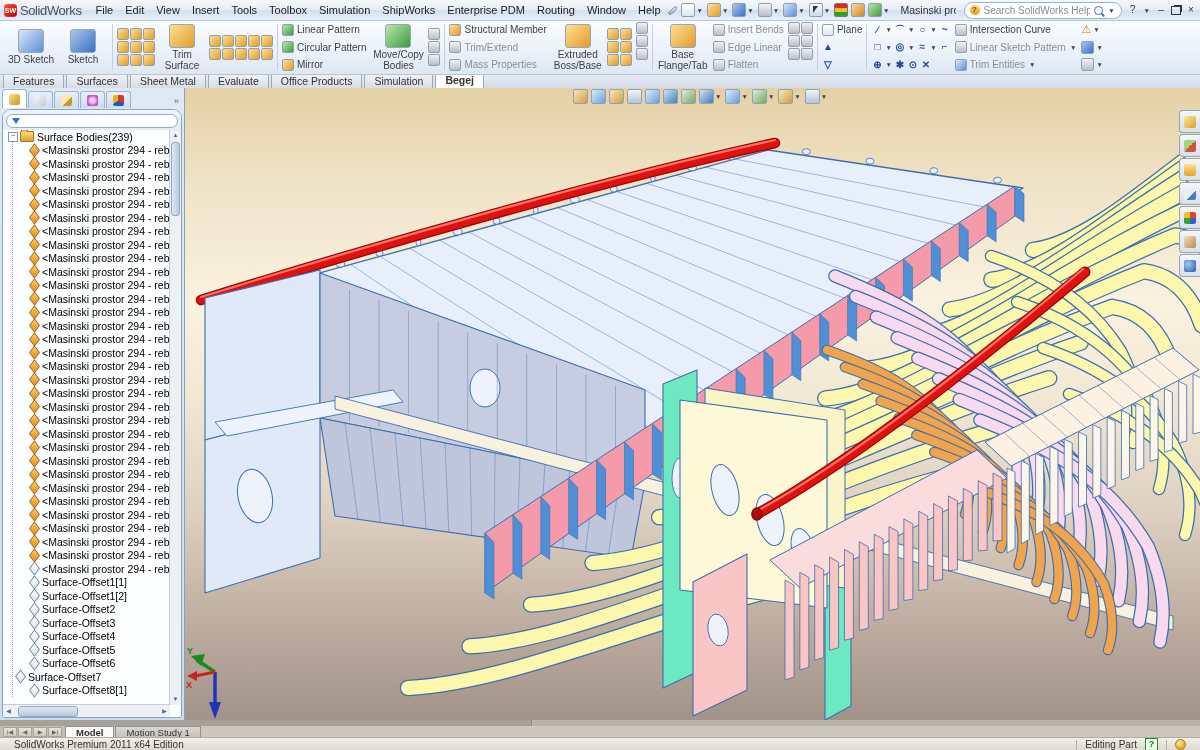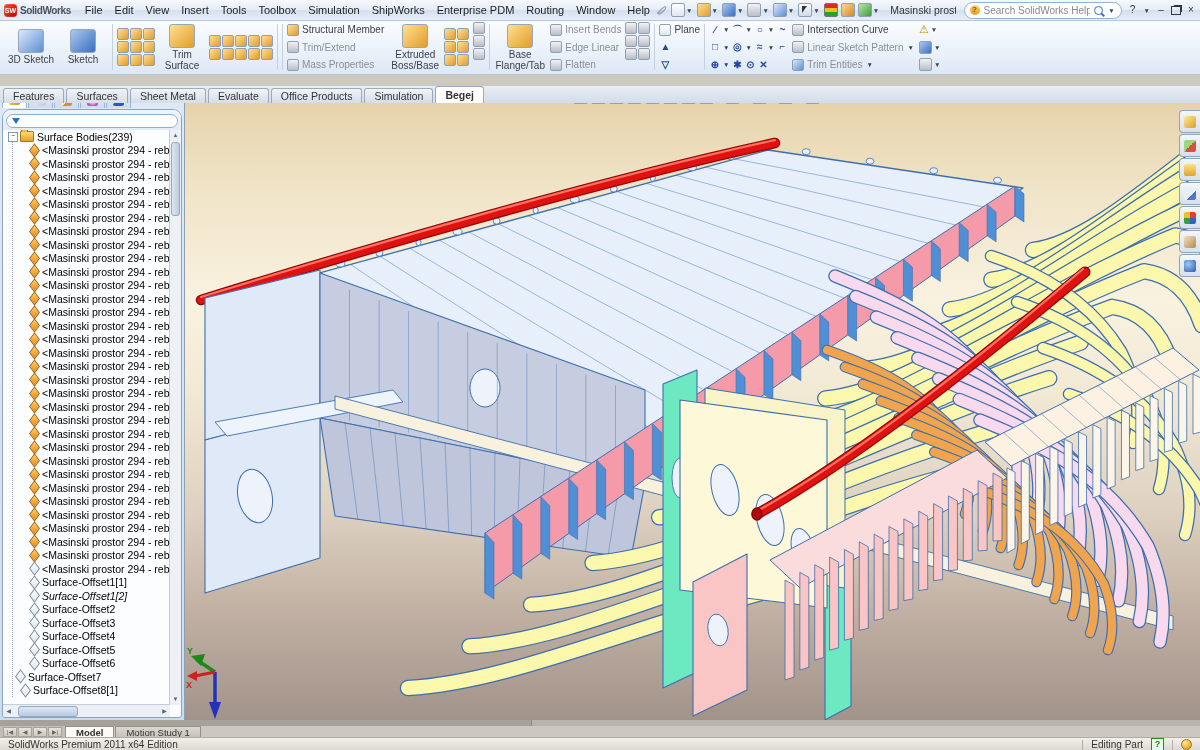--- a/index.html
+++ b/index.html
@@ -3,21 +3,21 @@
 <meta charset="utf-8">
 <style>
   html,body{margin:0;padding:0}
   body{width:1200px;height:750px;overflow:hidden;font-family:"Liberation Sans",sans-serif;font-size:11px;background:#cdc9c1;position:relative;-webkit-font-smoothing:antialiased}
   #app{position:absolute;inset:0}
 
   
   .titlebar{position:absolute;top:0;left:0;right:0;height:20px;background:linear-gradient(#f6f9fc,#e4edf7 48%,#d3e0f0 50%,#e7eff9);border-bottom:1px solid #b9c6d6;display:flex;align-items:center;padding:0 4px;z-index:60;white-space:nowrap}
   .logo{display:flex;align-items:center;gap:3px;margin-right:8px}
   .logo-mark{width:13px;height:13px;background:linear-gradient(135deg,#ff5030,#b80000);border-radius:3px;color:#fff;font-size:7px;font-weight:bold;display:flex;align-items:center;justify-content:center;box-shadow:inset 0 0 1px #fff}
-  .logo-text{font-weight:bold;font-size:10px;color:#4c515a;letter-spacing:-.4px}
+  .logo-text{font-weight:normal;font-size:13px;color:#4c515a;letter-spacing:-.4px}
   .menu{display:flex}
   .menu-item{padding:2px 6px;color:#1d1d1d;border-radius:2px}
   .pin{width:9px;height:9px;border:1px solid #8a96a6;border-radius:50% 50% 50% 0;background:linear-gradient(#eef,#aab);margin:0 4px;transform:rotate(45deg)}
   .tb{display:flex;align-items:center;margin-left:2px}
   .tbtn{display:flex;align-items:center;padding:1px;border-radius:2px;margin-right:1px}
   .ic{width:13px;height:13px;border:1px solid #90a0b2;border-radius:2px;display:inline-block;box-sizing:border-box}
   .c-white{background:linear-gradient(#ffffff,#dfe6ef)}
   .c-gold{background:linear-gradient(135deg,#ffe092,#e29c2a)}
   .c-blue{background:linear-gradient(135deg,#aac8f0,#3a6fc0)}
   .c-gray{background:linear-gradient(#f2f2f4,#b9bec6)}
@@ -49,21 +49,21 @@
   .srow .ic{width:12px;height:12px}
   .srow.dim{color:#8a8f96}
   .igrid{display:grid;gap:1px;align-content:center}
   .igrid .ic{width:12px;height:12px}
   .sk{color:#23479c;font-size:10px;width:12px;height:12px;line-height:12px;text-align:center;font-weight:bold}
   .skrow{display:flex;align-items:center;gap:1px;height:15px}
   .warn{color:#c08a00;font-size:11px}
   .ds-mark{position:absolute;right:10px;top:24px;font-size:34px;font-style:italic;font-family:"Liberation Serif",serif;color:#ccd5e0;z-index:1;user-select:none}
 
   
-  .cmdtabs{position:absolute;top:86px;left:0;right:0;height:17px;background:linear-gradient(#e9eef5,#d2dce8);display:flex;align-items:flex-end;padding-left:3px;z-index:50}
+  .cmdtabs{position:absolute;top:71px;left:0;right:0;height:17px;background:linear-gradient(#e9eef5,#d2dce8);display:flex;align-items:flex-end;padding-left:3px;z-index:50}
   .ctab{height:14px;line-height:14px;padding:0 9px;background:linear-gradient(#f1f4f8,#d6dde6);border:1px solid #9aabbe;border-bottom:none;border-radius:3px 3px 0 0;margin-right:2px;color:#333;font-size:10.5px}
   .ctab.active{background:#fff;font-weight:bold;height:16px;line-height:16px}
 
   
   .main{position:absolute;top:88px;left:0;right:0;bottom:30px}
   .viewport{position:absolute;left:185px;top:0;right:0;bottom:0;overflow:hidden;
     background:linear-gradient(180deg,#e4d0a5 0%,#f0e4c8 16%,#f9f2df 34%,#f2e9d5 48%,#dccfbf 68%,#bdac9f 85%,#a2938a 100%)}
   #model-svg{position:absolute;left:0;top:0}
 
   
@@ -121,21 +121,21 @@
   .hthumb{width:58px;height:9px;margin-left:4px;background:linear-gradient(#dde7f2,#b9cbe0);border:1px solid #93a9c4;border-radius:3px}
 
   
   .bstrip{position:absolute;left:0;right:0;top:720px;height:6px;background:#b8b4ac;z-index:40}
   .bstrip .seg{width:531px;height:100%;background:#a6a29a;border-right:1px solid #8e8a82}
   .doctabs{position:absolute;top:726px;height:11px;left:0;right:0;background:#ccc8c0;display:flex;align-items:stretch;z-index:40;font-size:9.5px}
   .dnav{display:flex;align-items:center;gap:1px;padding:0 3px;background:#c2beb6}
   .dnavb{font-size:6px;color:#6a665e;border:1px solid #a8a49c;background:linear-gradient(#e8e4dc,#ccc8c0);width:12px;text-align:center;line-height:8px;height:8px}
   .dtab{padding:0 10px;line-height:11px;background:linear-gradient(#dcd8d0,#c6c2ba);border:1px solid #96928a;border-bottom:none;color:#333;margin-right:1px}
   .dtab.active{background:#fbfaf8;font-weight:bold}
-  .statusbar{position:absolute;top:737px;height:13px;left:0;right:0;background:linear-gradient(#f3f0ea,#dbd7cf);border-top:1px solid #b0aca4;display:flex;align-items:center;font-size:10px;color:#333;padding:0 8px;z-index:40}
+  .statusbar{position:absolute;top:737px;height:13px;left:0;right:0;background:linear-gradient(#f3f0ea,#dbd7cf);border-top:1px solid #b0aca4;display:flex;align-items:center;font-size:10px;color:#333;padding:0 14px;z-index:40}
   .sb-right{margin-left:auto;display:flex;align-items:center;gap:8px}
   .sb-div{width:1px;height:10px;background:#b4b0a8}
   .qbadge{width:11px;height:11px;border:1px solid #2a8a2a;background:#eaffea;color:#1a7a1a;font-size:9px;font-weight:bold;line-height:11px;text-align:center}
   .ydot{width:9px;height:9px;border-radius:50%;background:radial-gradient(circle at 35% 30%,#ffe890,#d89010);border:1px solid #a87808}
 </style>
 </head>
 <body>
 
 <div id="app">
 
@@ -246,20 +246,45 @@
           <div class="ic c-gold"></div>
           <div class="ic c-gold"></div>
           <div class="ic c-gold"></div>
           <div class="ic c-gold"></div>
           <div class="ic c-gold"></div>
           <div class="ic c-gold"></div>
           <div class="ic c-gold"></div>
         </div>
     </div>
     <div class="rsep"></div>
+    <div class="rgroup">
+      <div class="srow">
+          <span class="ic c-green"></span>
+          <span>Linear Pattern</span>
+        </div>
+      <div class="srow">
+          <span class="ic c-green"></span>
+          <span>Circular Pattern</span>
+        </div>
+      <div class="srow">
+          <span class="ic c-gold"></span>
+          <span>Mirror</span>
+        </div>
+    </div>
+    <div class="rgroup row">
+      <div class="bigbtn" style="width:56px">
+        <span class="bigicon c-green"></span>
+        <span>Move/Copy Bodies</span>
+      </div>
+      <div class="igrid" style="grid-template-columns:12px">
+          <div class="ic c-gray"></div>
+          <div class="ic c-gray"></div>
+          <div class="ic c-gray"></div>
+        </div>
+    </div>
     <div class="rsep"></div>
     <div class="rgroup">
       <div class="srow">
           <span class="ic c-gold"></span>
           <span>Structural Member</span>
         </div>
       <div class="srow dim">
           <span class="ic c-gray"></span>
           <span>Trim/Extend</span>
         </div>
@@ -893,21 +918,21 @@
             <div class="trow" style="padding-left: 14px;">
               <div style="width: 12px; flex: 0 0 auto;"></div>
               <div class="dia white"></div>
               <div class="lbl">&lt;Masinski prostor 294 - rebra i p</div>
             </div>
             <div class="trow" style="padding-left: 14px;">
               <div style="width: 12px; flex: 0 0 auto;"></div>
               <div class="dia white"></div>
               <div class="lbl">Surface-Offset1[1]</div>
             </div>
-            <div class="trow" style="padding-left: 14px; font-style: italic;">
+            <div class="trow" style="padding-left: 14px;">
               <div style="width: 12px; flex: 0 0 auto;"></div>
               <div class="dia white"></div>
               <div class="lbl">Surface-Offset1[2]</div>
             </div>
             <div class="trow" style="padding-left: 14px;">
               <div style="width: 12px; flex: 0 0 auto;"></div>
               <div class="dia white"></div>
               <div class="lbl">Surface-Offset2</div>
             </div>
             <div class="trow" style="padding-left: 14px;">
@@ -928,21 +953,21 @@
             <div class="trow" style="padding-left: 14px;">
               <div style="width: 12px; flex: 0 0 auto;"></div>
               <div class="dia white"></div>
               <div class="lbl">Surface-Offset6</div>
             </div>
             <div class="trow" style="padding-left: 0;">
               <div style="width: 12px; flex: 0 0 auto;"></div>
               <div class="dia white"></div>
               <div class="lbl">Surface-Offset7</div>
             </div>
-            <div class="trow" style="padding-left: 5px;">
+            <div class="trow" style="padding-left: 14px;">
               <div style="width: 12px; flex: 0 0 auto;"></div>
               <div class="dia white"></div>
               <div class="lbl">Surface-Offset8[1]</div>
             </div>
           </div>
         <div class="vsb">
           <div class="sbarrow">▲</div>
           <div class="vthumb"></div>
           <div class="sbarrow" style="position:absolute;bottom:0;left:0">▼</div>
         </div>

